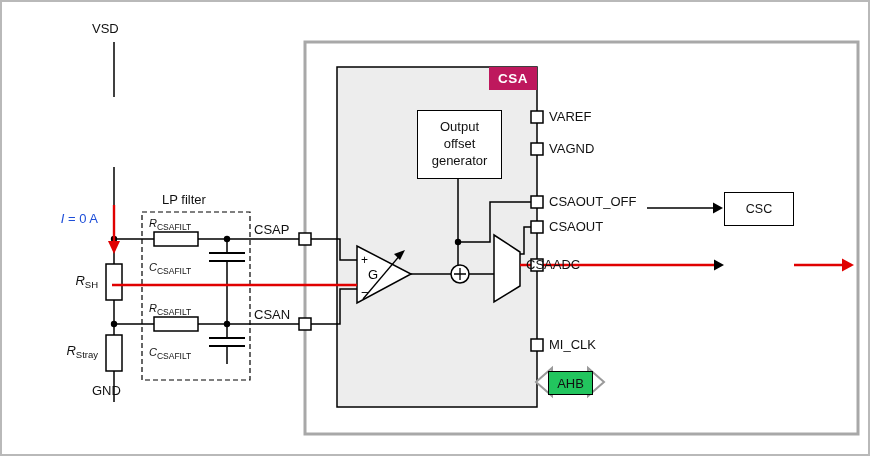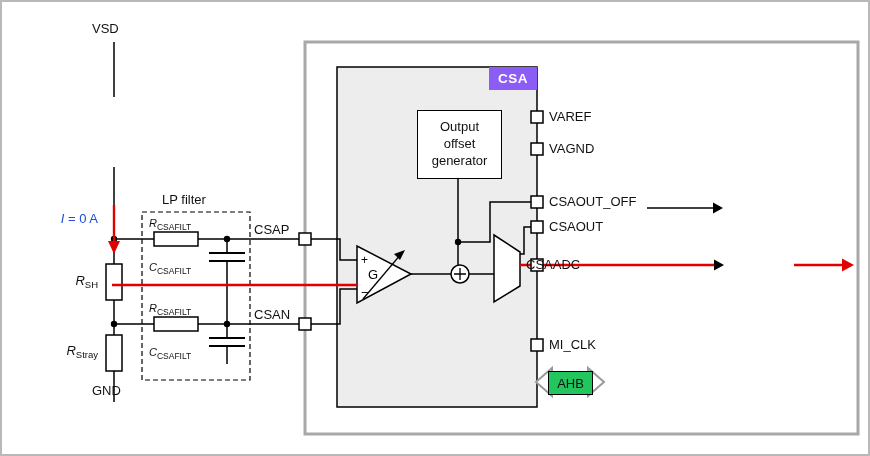--- a/index.html
+++ b/index.html
@@ -9,21 +9,21 @@
   svg{position:absolute;left:0;top:0}
   .lbl{position:absolute;font-size:13px;line-height:1.15;color:#111;white-space:nowrap}
   .center{text-align:left}
   .right{text-align:right}
   .red{color:#1d4ed8}
   .ital{font-style:italic}
   .sub{font-size:9.5px;vertical-align:-3px}
   .small{font-size:11px}
   .cbox{position:absolute;background:#fff;border:1.5px solid #000;display:flex;align-items:center;
         justify-content:center;text-align:center;font-size:13px;line-height:1.3;white-space:pre-line;color:#111}
-  .csa-tag{position:absolute;background:#8b5cf6;color:#fff;font-weight:bold;font-size:13.5px;
+  .csa-tag{position:absolute;background:#be185d;color:#fff;font-weight:bold;font-size:13.5px;
            display:flex;align-items:center;justify-content:center;letter-spacing:.5px}
   .ahb-box{position:absolute;background:#22c55e;border:1.3px solid #000;display:flex;align-items:center;
            justify-content:center;font-size:13px;color:#111}
 </style>
 </head>
 <body>
 
 <div id="stage">
 
   <svg width="870" height="456" viewBox="0 0 870 456">
@@ -145,14 +145,15 @@
 
   <div class="lbl" style="left:547px;top:108px">VAREF</div>
   <div class="lbl" style="left:547px;top:140px">VAGND</div>
   <div class="lbl" style="left:547px;top:193px">CSAOUT_OFF</div>
   <div class="lbl" style="left:547px;top:218px">CSAOUT</div>
   <div class="lbl" style="left:524px;top:256px">CSAADC</div>
   <div class="lbl" style="left:547px;top:336px">MI_CLK</div>
 
   <div class="ahb-box" style="left:546px;top:369px;width:43px;height:22px">AHB</div>
 
+  <div class="cbox" style="left:722px;top:190px;width:68px;height:32px;font-size:12.5px">CSC</div>
 
 </div>
 
 </body></html>

